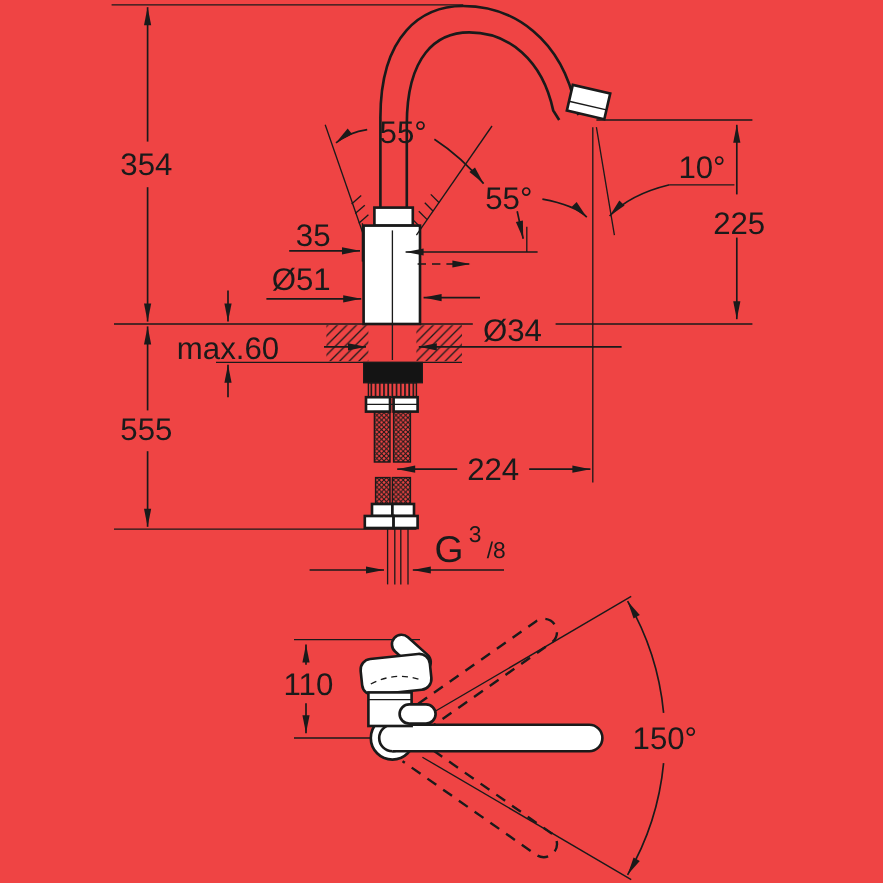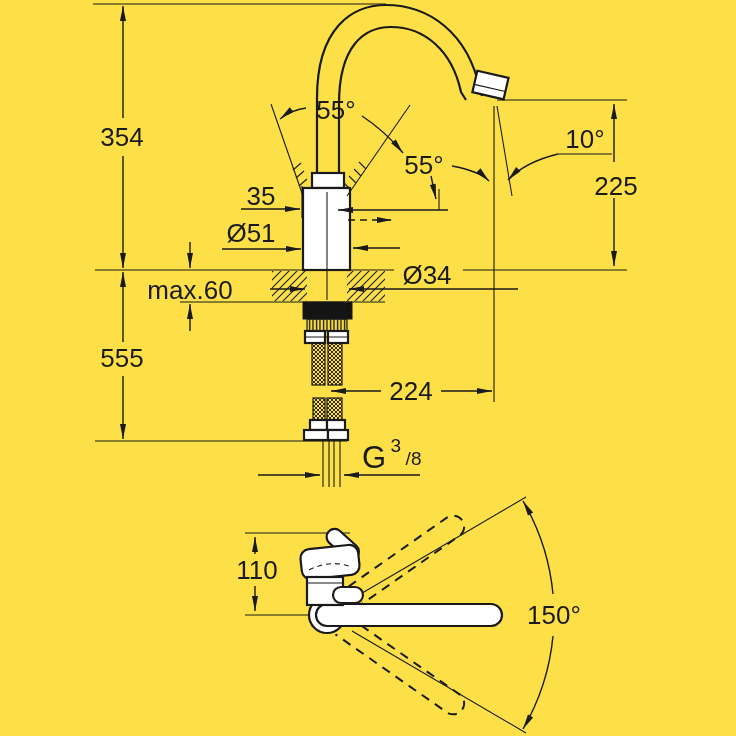--- a/index.html
+++ b/index.html
@@ -1,16 +1,16 @@
 <!DOCTYPE html>
 <html><head>
 <meta charset="utf-8">
 <style>
   html,body{margin:0;padding:0;background:#ffffff;}
-  .stage{width:736px;height:736px;position:relative;background:#fde047;overflow:hidden;}
+  .stage{width:736px;height:736px;position:relative;background:#ef4444;overflow:hidden;}
   svg{display:block;}
   text{font-family:"Liberation Sans","DejaVu Sans",sans-serif;fill:#1a1a1a;}
   .dimtxt{font-size:26px;}
   .ol{stroke:#1a1a1a;stroke-width:2.2;fill:none;}
   .olw{stroke:#1a1a1a;stroke-width:2.2;fill:#ffffff;}
   .dim{stroke:#1a1a1a;stroke-width:1.4;fill:none;}
   .thin{stroke:#1a1a1a;stroke-width:1.1;fill:none;}
   .dash{stroke:#1a1a1a;stroke-width:2;fill:none;stroke-dasharray:9 7;}
 </style>
 </head>

